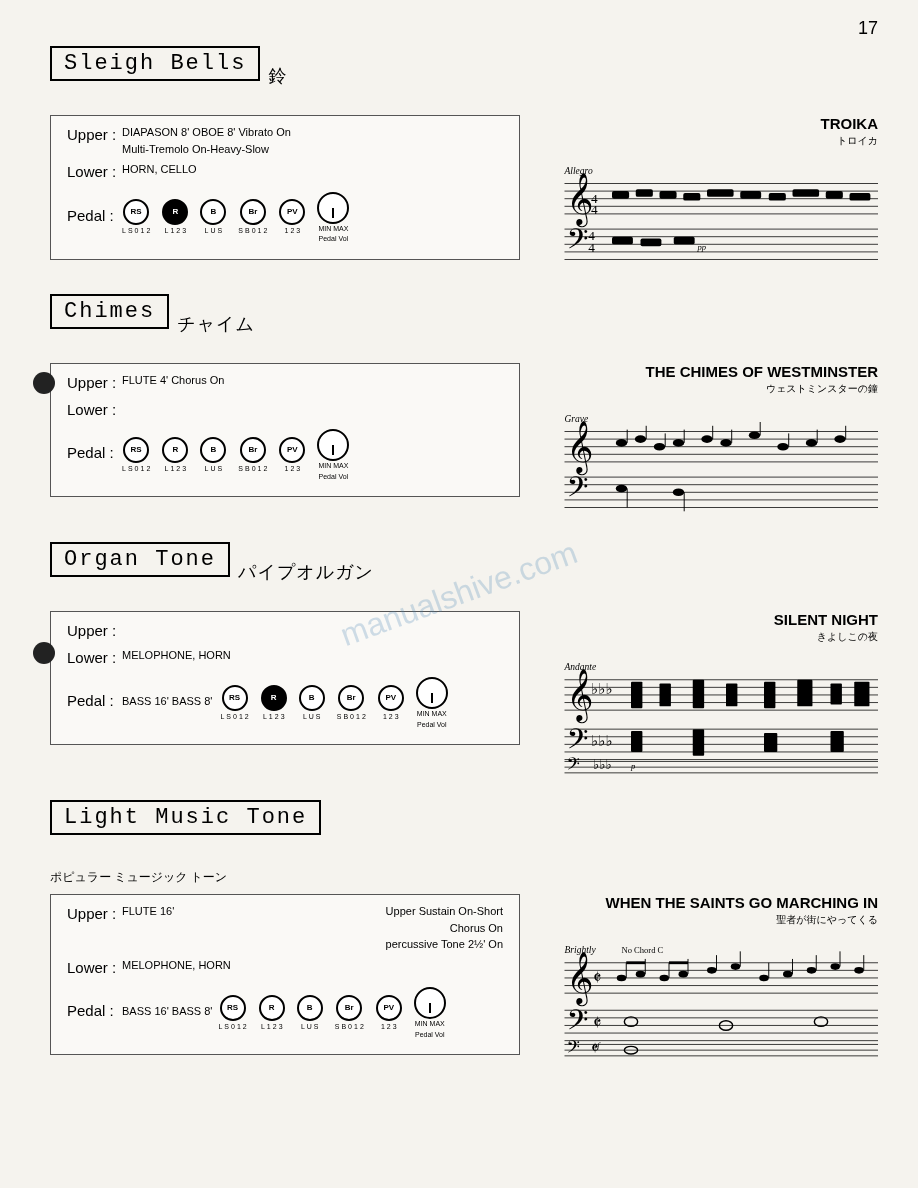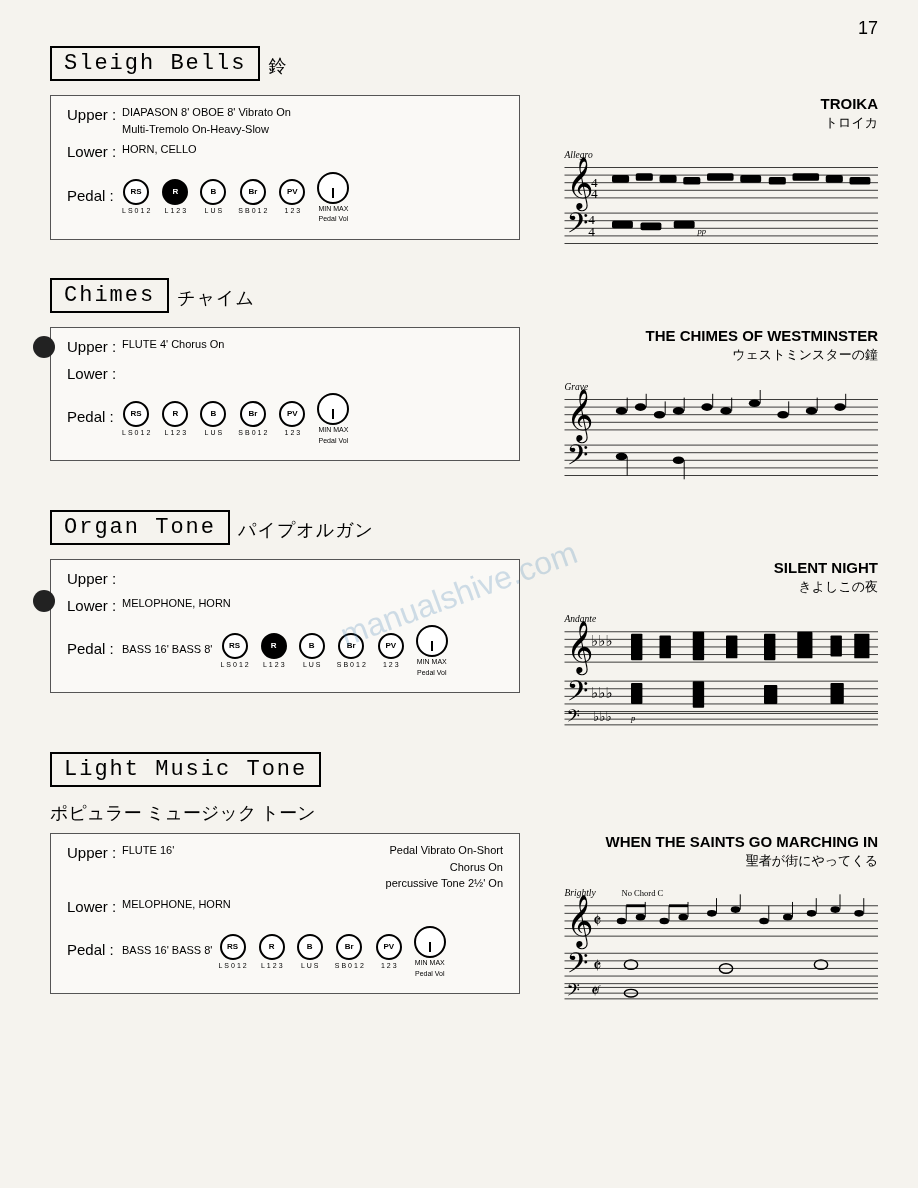--- a/index.html
+++ b/index.html
@@ -27,21 +27,21 @@
     }
 
     .section-title {
       display: inline-block;
       border: 2px solid #000;
       padding: 3px 12px;
       font-family: 'Courier New', monospace;
       font-size: 22px;
       font-weight: normal;
       letter-spacing: 2px;
-      margin-bottom: 4px;
+      margin-bottom: 24px;
     }
     .section-title-jp {
       font-family: serif;
       font-size: 18px;
       margin-left: 8px;
       letter-spacing: 1px;
     }
 
     
     .settings-box {
@@ -139,21 +139,21 @@
       align-items: flex-end;
     }
     .sheet-title {
       font-family: Arial, sans-serif;
       font-size: 15px;
       font-weight: bold;
       text-align: right;
       margin-bottom: 2px;
     }
     .sheet-title-jp {
-      font-size: 13px;
+      font-size: 10px;
       text-align: right;
       margin-bottom: 4px;
     }
 
     
     .watermark {
       position: absolute;
       top: 50%;
       left: 50%;
       transform: translate(-50%, -50%) rotate(-20deg);
@@ -603,31 +603,31 @@
           </g>
         </svg>
       </div>
     </div>
   </div>
 
   <div class="section-wrapper" style="margin-top:10px;">
     <div class="section-header-row">
       <span class="section-title">Light  Music  Tone</span>
     </div>
-    <div style="font-size:18px; margin-bottom:8px; font-family:serif;">ポピュラー  ミュージック  トーン</div>
+    <div style="font-size:12px; margin-bottom:8px; font-family:serif;">ポピュラー  ミュージック  トーン</div>
 
     <div class="section-content">
       <div class="settings-box">
         <div class="settings-row">
           <span class="settings-label">Upper :</span>
           <span class="settings-value">
             <span>FLUTE 16'</span>
           </span>
           <span class="settings-value" style="text-align:right; font-size:11px;">
-            <span>Pedal  Vibrato  On-Short</span><br>
+            <span>Upper  Sustain  On-Short</span><br>
             <span>Chorus  On</span><br>
             <span>percussive Tone  2½'  On</span>
           </span>
         </div>
         <div class="settings-row">
           <span class="settings-label">Lower :</span>
           <span class="settings-value">MELOPHONE,  HORN</span>
         </div>
         <div class="settings-row" style="align-items:center; margin-top:4px;">
           <span class="settings-label">Pedal :</span>

